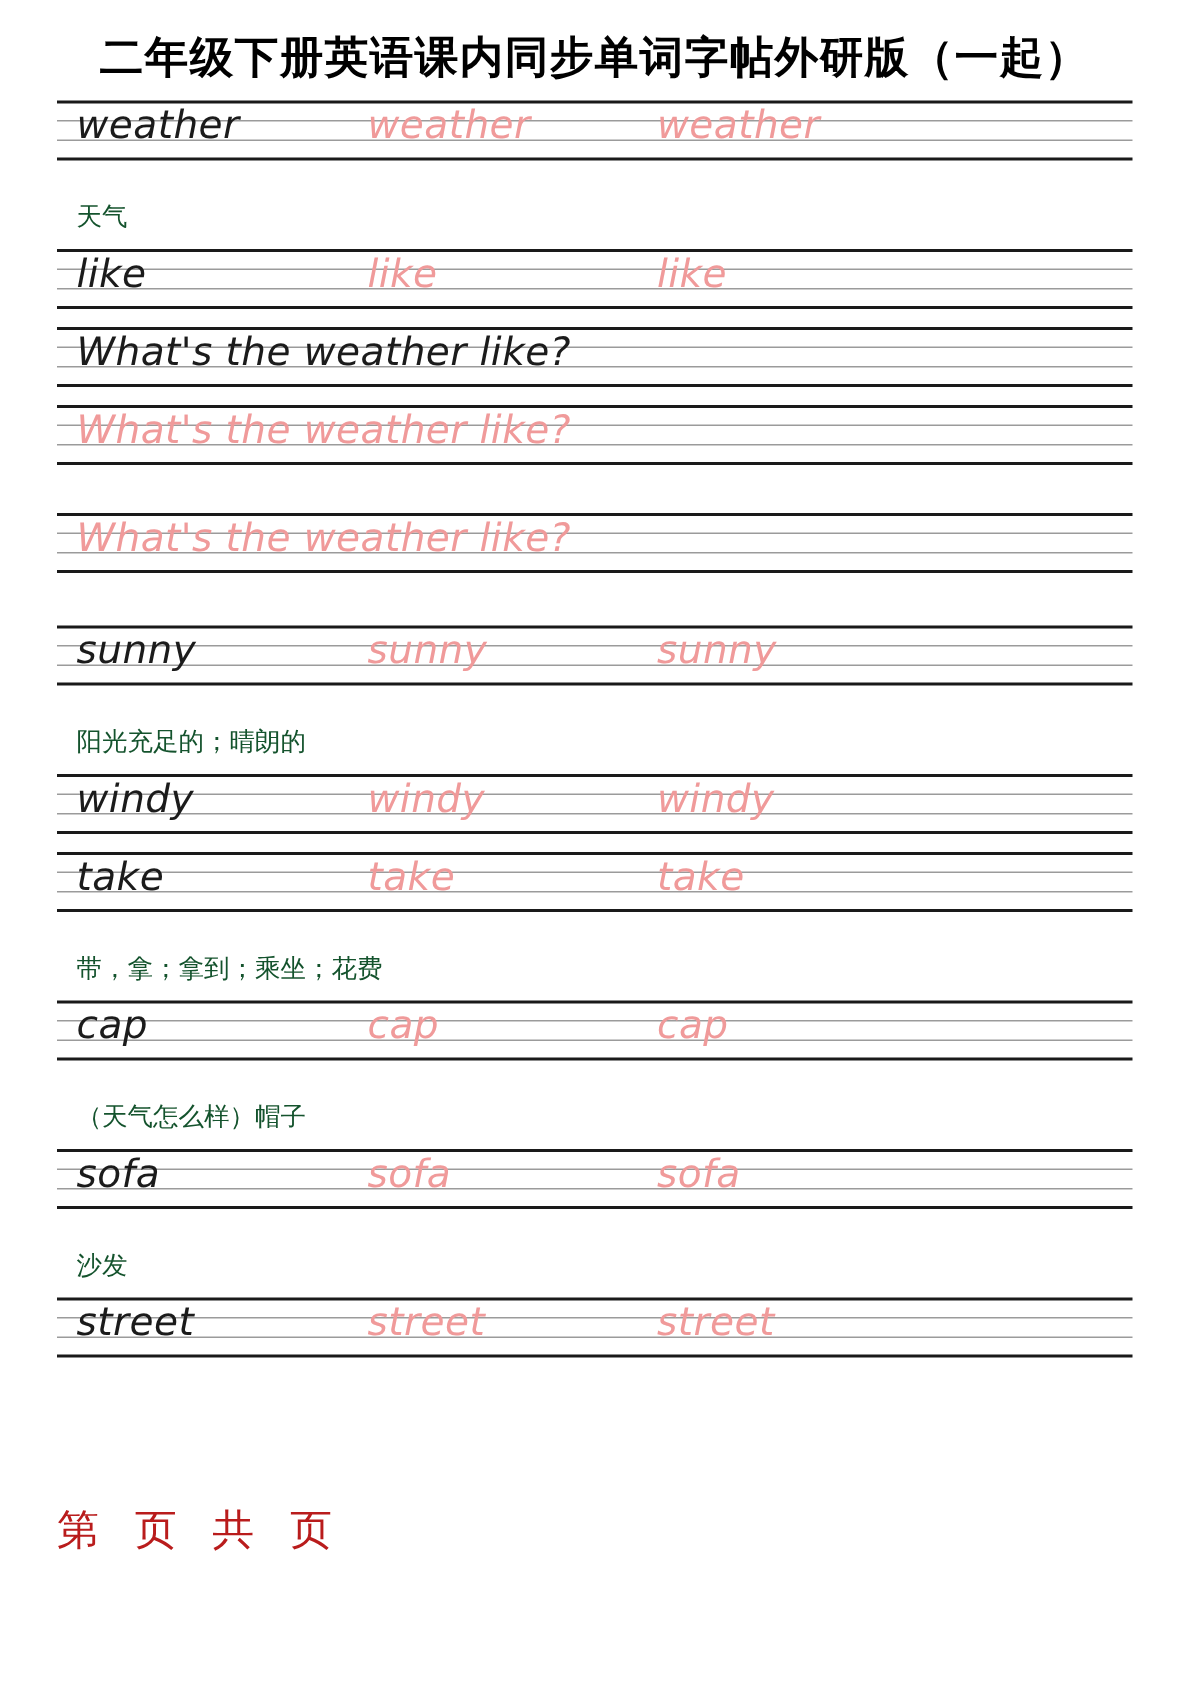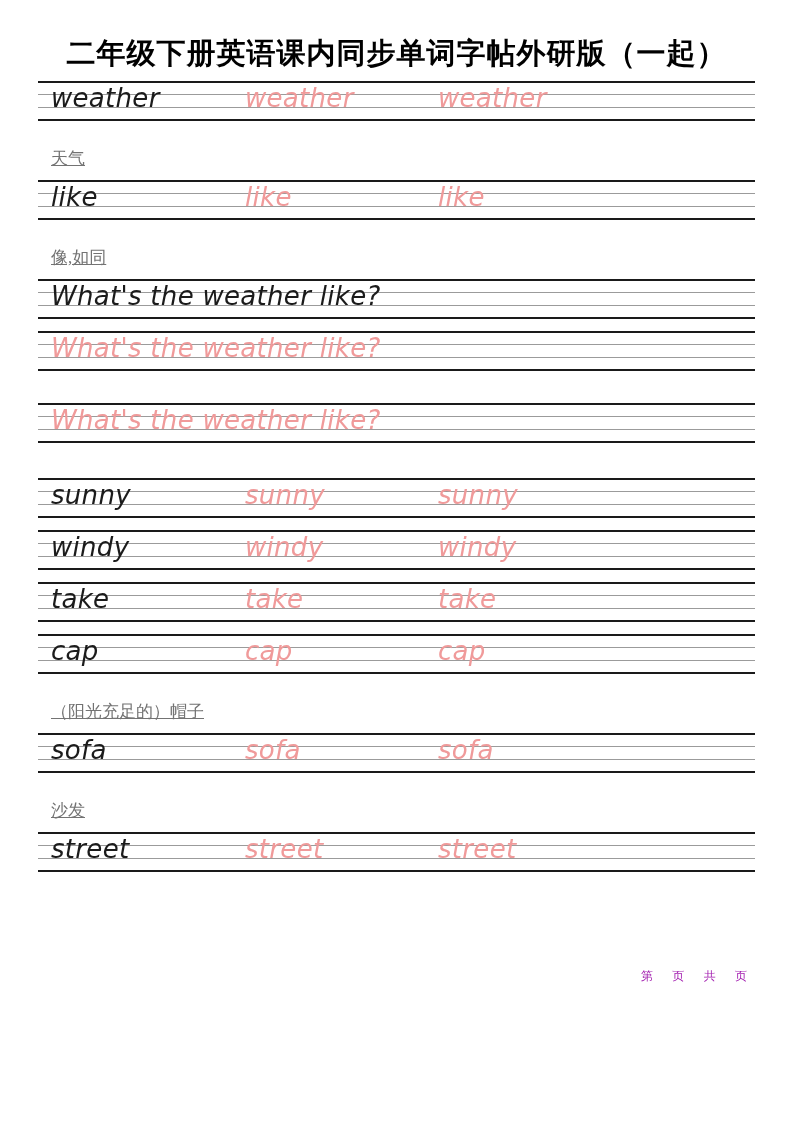--- a/index.html
+++ b/index.html
@@ -10,21 +10,21 @@
     width: 793px;
     height: 1122px;
     box-sizing: border-box;
     padding: 0 38px;
     overflow: hidden;
     font-family: "Liberation Serif", serif;
     color: #1a1a1a;
   }
   .title {
     margin: 0;
-    padding-top: 36px;
+    padding-top: 22px;
     text-align: center;
     font-size: 29px;
     line-height: 34px;
     font-weight: bold;
     letter-spacing: 1px;
     font-family: "Liberation Serif", serif;
     color: #000;
   }
   .module {
     margin-top: 12px;
@@ -59,32 +59,31 @@
   .c0 { left: 13px; }
   .c1 { left: 207px; }
   .c2 { left: 400px; }
   .def {
     height: 47px;
     box-sizing: border-box;
     padding: 15px 0 0 13px;
     font-size: 17px;
     line-height: 21px;
     font-family: "Liberation Serif", serif;
-    color: #737373;
-    text-decoration: underline;
+    color: #14532d;
   }
   .gap-s { height: 20px; }
   .gap-m { height: 23px; }
   .footer {
     margin-top: 84px;
-    text-align: right;
-    font-size: 12px;
+    text-align: left;
+    font-size: 28px;
     letter-spacing: 8px;
     font-family: "Liberation Sans", sans-serif;
-    color: #a21caf;
+    color: #b91c1c;
   }
 </style>
 </head>
 <body>
 
 <div>
 
   <h1 class="title">二年级下册英语课内同步单词字帖外研版（一起）</h1>
 
   <div class="stave first-stave">
@@ -92,60 +91,61 @@
     <span class="w pink c1">weather</span>
     <span class="w pink c2">weather</span>
   </div>
   <div class="def">天气</div>
 
   <div class="stave">
     <span class="w ink c0">like</span>
     <span class="w pink c1">like</span>
     <span class="w pink c2">like</span>
   </div>
-  <div class="def">像,如同</div>
 
   <div class="stave">
     <span class="w ink c0">What's the weather like?</span>
   </div>
 
   <div class="stave">
     <span class="w pink c0">What's the weather like?</span>
   </div>
   <div class="gap-s"></div>
 
   <div class="stave">
     <span class="w pink c0">What's the weather like?</span>
   </div>
   <div class="gap-m"></div>
 
   <div class="stave">
     <span class="w ink c0">sunny</span>
     <span class="w pink c1">sunny</span>
     <span class="w pink c2">sunny</span>
   </div>
+  <div class="def">阳光充足的；晴朗的</div>
 
   <div class="stave">
     <span class="w ink c0">windy</span>
     <span class="w pink c1">windy</span>
     <span class="w pink c2">windy</span>
   </div>
 
   <div class="stave">
     <span class="w ink c0">take</span>
     <span class="w pink c1">take</span>
     <span class="w pink c2">take</span>
   </div>
+  <div class="def">带，拿；拿到；乘坐；花费</div>
 
   <div class="stave">
     <span class="w ink c0">cap</span>
     <span class="w pink c1">cap</span>
     <span class="w pink c2">cap</span>
   </div>
-  <div class="def">（阳光充足的）帽子</div>
+  <div class="def">（天气怎么样）帽子</div>
 
   <div class="stave">
     <span class="w ink c0">sofa</span>
     <span class="w pink c1">sofa</span>
     <span class="w pink c2">sofa</span>
   </div>
   <div class="def">沙发</div>
 
   <div class="stave">
     <span class="w ink c0">street</span>

